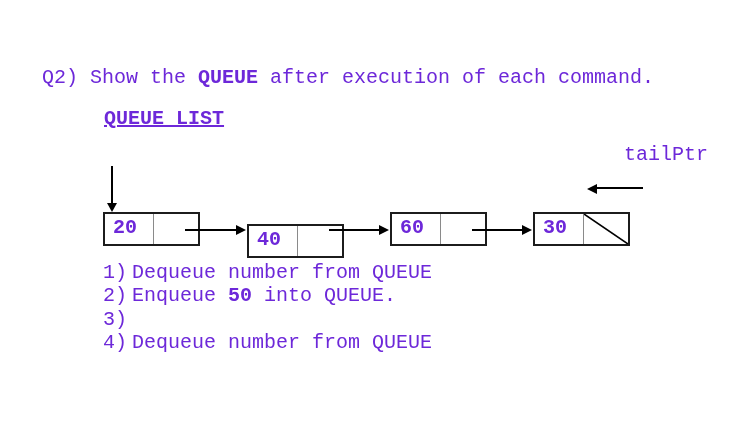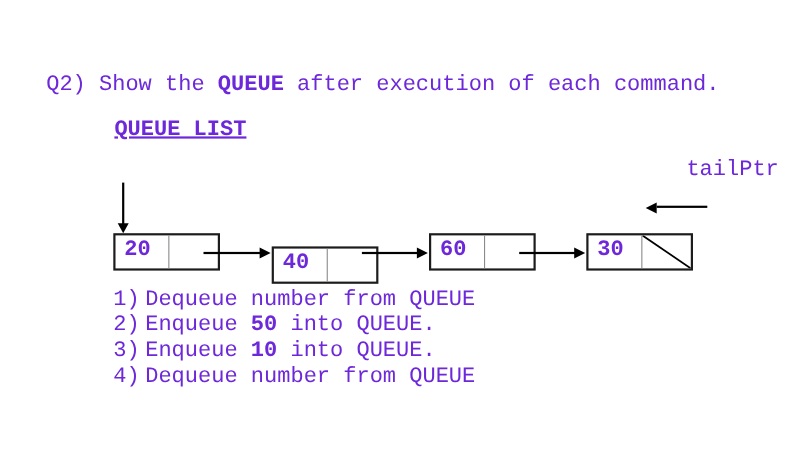--- a/index.html
+++ b/index.html
@@ -123,17 +123,17 @@
 
   <div class="abs hline" style="left:329px; top:229px; width:51px;"></div>
   <div class="abs arrow-right" style="left:379px; top:225px;"></div>
 
   <div class="abs hline" style="left:472px; top:229px; width:51px;"></div>
   <div class="abs arrow-right" style="left:522px; top:225px;"></div>
 
   <div class="abs commands">
     <div class="cmd"><span class="num">1)</span><span><span>Dequeue number from QUEUE</span><b></b><span></span></span></div>
     <div class="cmd"><span class="num">2)</span><span><span>Enqueue </span><b>50</b><span> into QUEUE.</span></span></div>
-    <div class="cmd"><span class="num">3)</span><span><span>Enqueue </span><b>10</b><span> into QUEUE.</span></span></div>
+    <div class="cmd"><span class="num">3)</span></div>
     <div class="cmd"><span class="num">4)</span><span><span>Dequeue number from QUEUE</span><b></b><span></span></span></div>
   </div>
 
 </div>
 
 </body></html>

